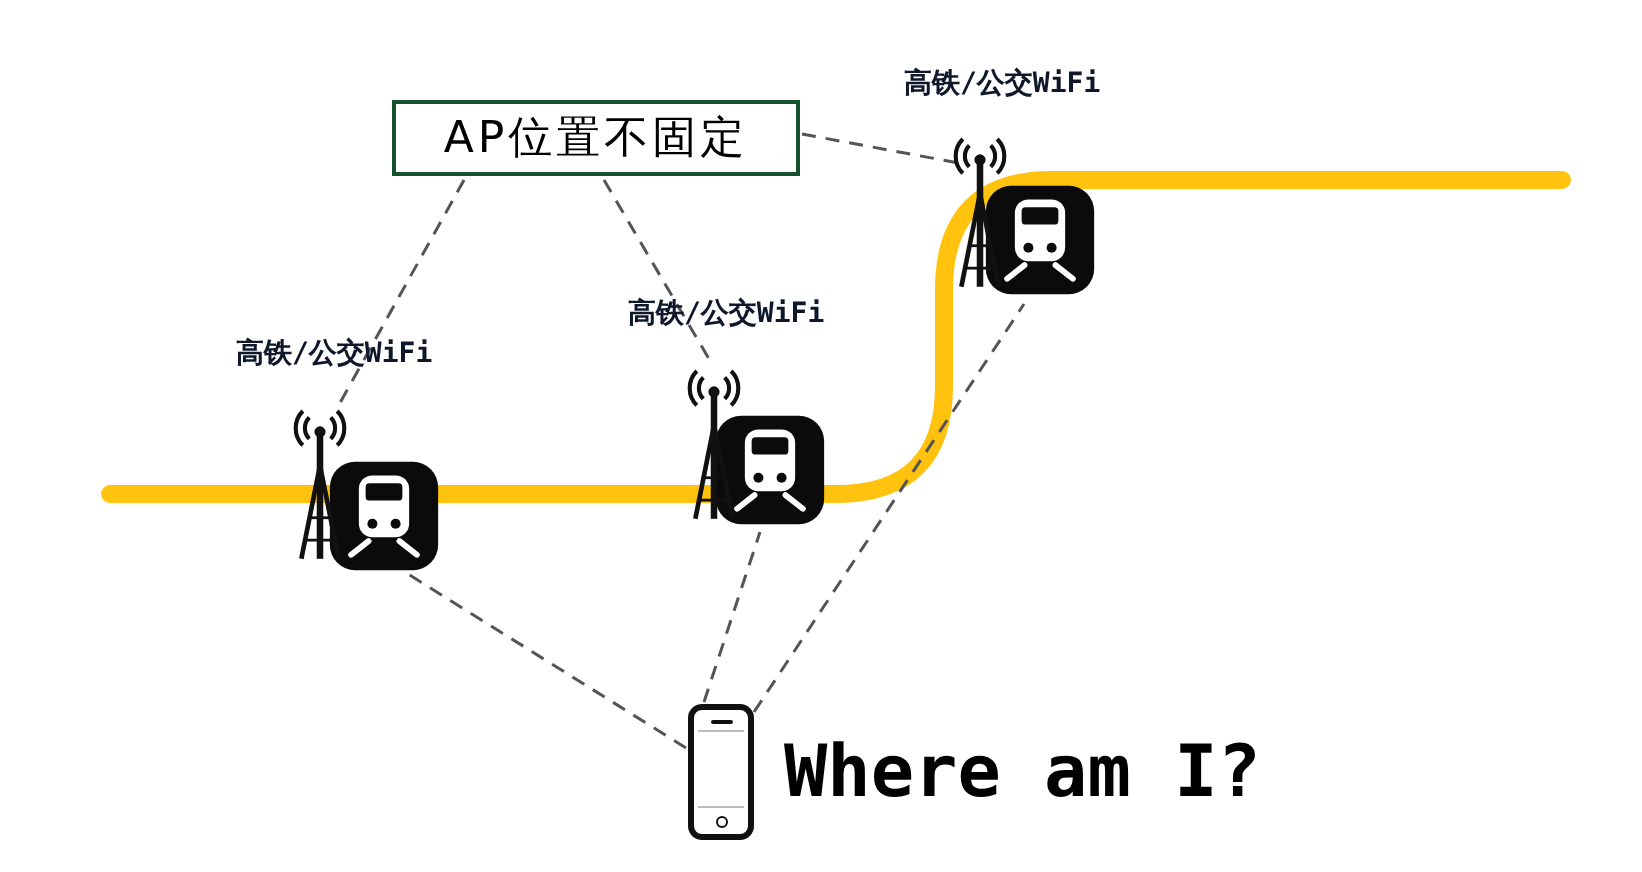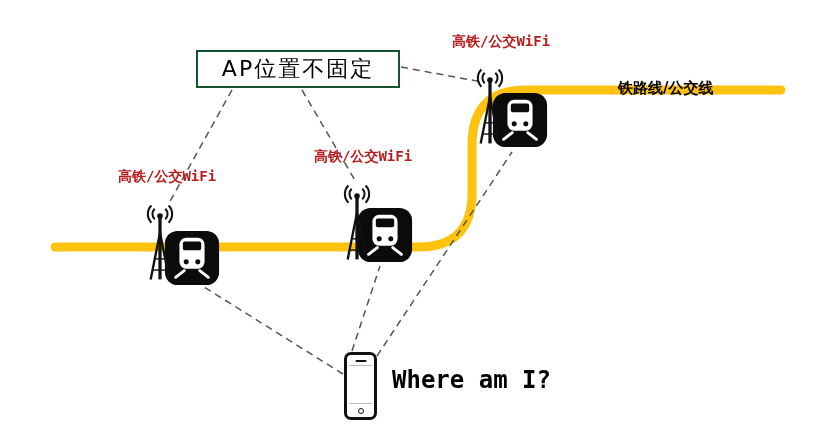--- a/index.html
+++ b/index.html
@@ -9,37 +9,37 @@
   }
   .layer{position:absolute;left:0;top:0;width:821px;height:436px;}
   .ap-box{
     position:absolute;left:196px;top:50px;width:204px;height:38px;
     border:2px solid #14532d;background:#fff;box-sizing:border-box;
     display:flex;align-items:center;justify-content:center;
     font-size:22px;letter-spacing:2px;font-weight:500;z-index:3;
   }
   .wifi-label{
     position:absolute;font-family:"DejaVu Sans Mono",monospace;
-    font-size:14px;font-weight:bold;white-space:nowrap;z-index:4;color:#b91c1c;
+    font-size:14px;font-weight:bold;white-space:nowrap;z-index:4;color:#0f172a;
   }
   .route-label{
     position:absolute;left:618px;top:79px;font-size:15px;font-weight:bold;
     white-space:nowrap;z-index:4;color:#000;
   }
   .ap-icon{position:absolute;z-index:3;}
   .phone{
     position:absolute;left:344px;top:352px;width:33px;height:68px;
     border:3px solid #111;border-radius:7px;background:#fff;box-sizing:border-box;z-index:3;
   }
   .phone .speaker{position:absolute;top:5px;left:50%;transform:translateX(-50%);width:11px;height:2px;background:#111;border-radius:1px;}
   .phone .screen{position:absolute;top:10px;left:2px;right:2px;bottom:13px;border-top:1px solid #bbb;border-bottom:1px solid #bbb;}
   .phone .home{position:absolute;bottom:3px;left:50%;transform:translateX(-50%);width:6px;height:6px;border:1.5px solid #111;border-radius:50%;box-sizing:border-box;}
   .question{
     position:absolute;left:392px;top:366px;z-index:3;
-    font-family:"DejaVu Sans Mono",monospace;font-size:24px;font-weight:bold;white-space:nowrap;
+    font-family:"DejaVu Sans Mono",monospace;font-size:36px;font-weight:bold;white-space:nowrap;
   }
 </style>
 </head>
 <body>
 
 <div class="canvas">
 
   <svg class="layer" viewBox="0 0 821 436">
 
     <path d="M55 247 H418 Q472 247 472 193 V145 Q472 90 526 90 H781" fill="none" stroke-width="9" stroke-linecap="round" stroke-linejoin="round" stroke="#FFC20E"></path>
@@ -50,21 +50,20 @@
 
     <line x1="343" y1="374" x2="204" y2="287" stroke-width="1.5" stroke-dasharray="7 5" stroke="#555555"></line>
     <line x1="352" y1="351" x2="380" y2="266" stroke-width="1.5" stroke-dasharray="7 5" stroke="#555555"></line>
     <line x1="377" y1="356" x2="512" y2="152" stroke-width="1.5" stroke-dasharray="7 5" stroke="#555555"></line>
   </svg>
 
   <div class="ap-box">
     <span>AP位置不固定</span>
   </div>
 
-  <div class="route-label">铁路线/公交线</div>
 
   <div class="wifi-label" style="left:118px;top:168px;">高铁/公交WiFi</div>
   <svg class="ap-icon" style="left:163px;top:229px;" width="58" height="58" viewBox="0 0 60 60">
     <rect x="2" y="2" width="56" height="56" rx="13" fill="#0b0b0b"></rect>
     <rect x="17" y="9" width="26" height="32" rx="7" fill="#fff"></rect>
     <rect x="20.5" y="13" width="19" height="9" rx="2" fill="#0b0b0b"></rect>
     <circle cx="24" cy="34" r="2.6" fill="#0b0b0b"></circle>
     <circle cx="36" cy="34" r="2.6" fill="#0b0b0b"></circle>
     <line x1="13" y1="50" x2="22" y2="43" stroke="#fff" stroke-width="3" stroke-linecap="round"></line>
     <line x1="47" y1="50" x2="38" y2="43" stroke="#fff" stroke-width="3" stroke-linecap="round"></line>

